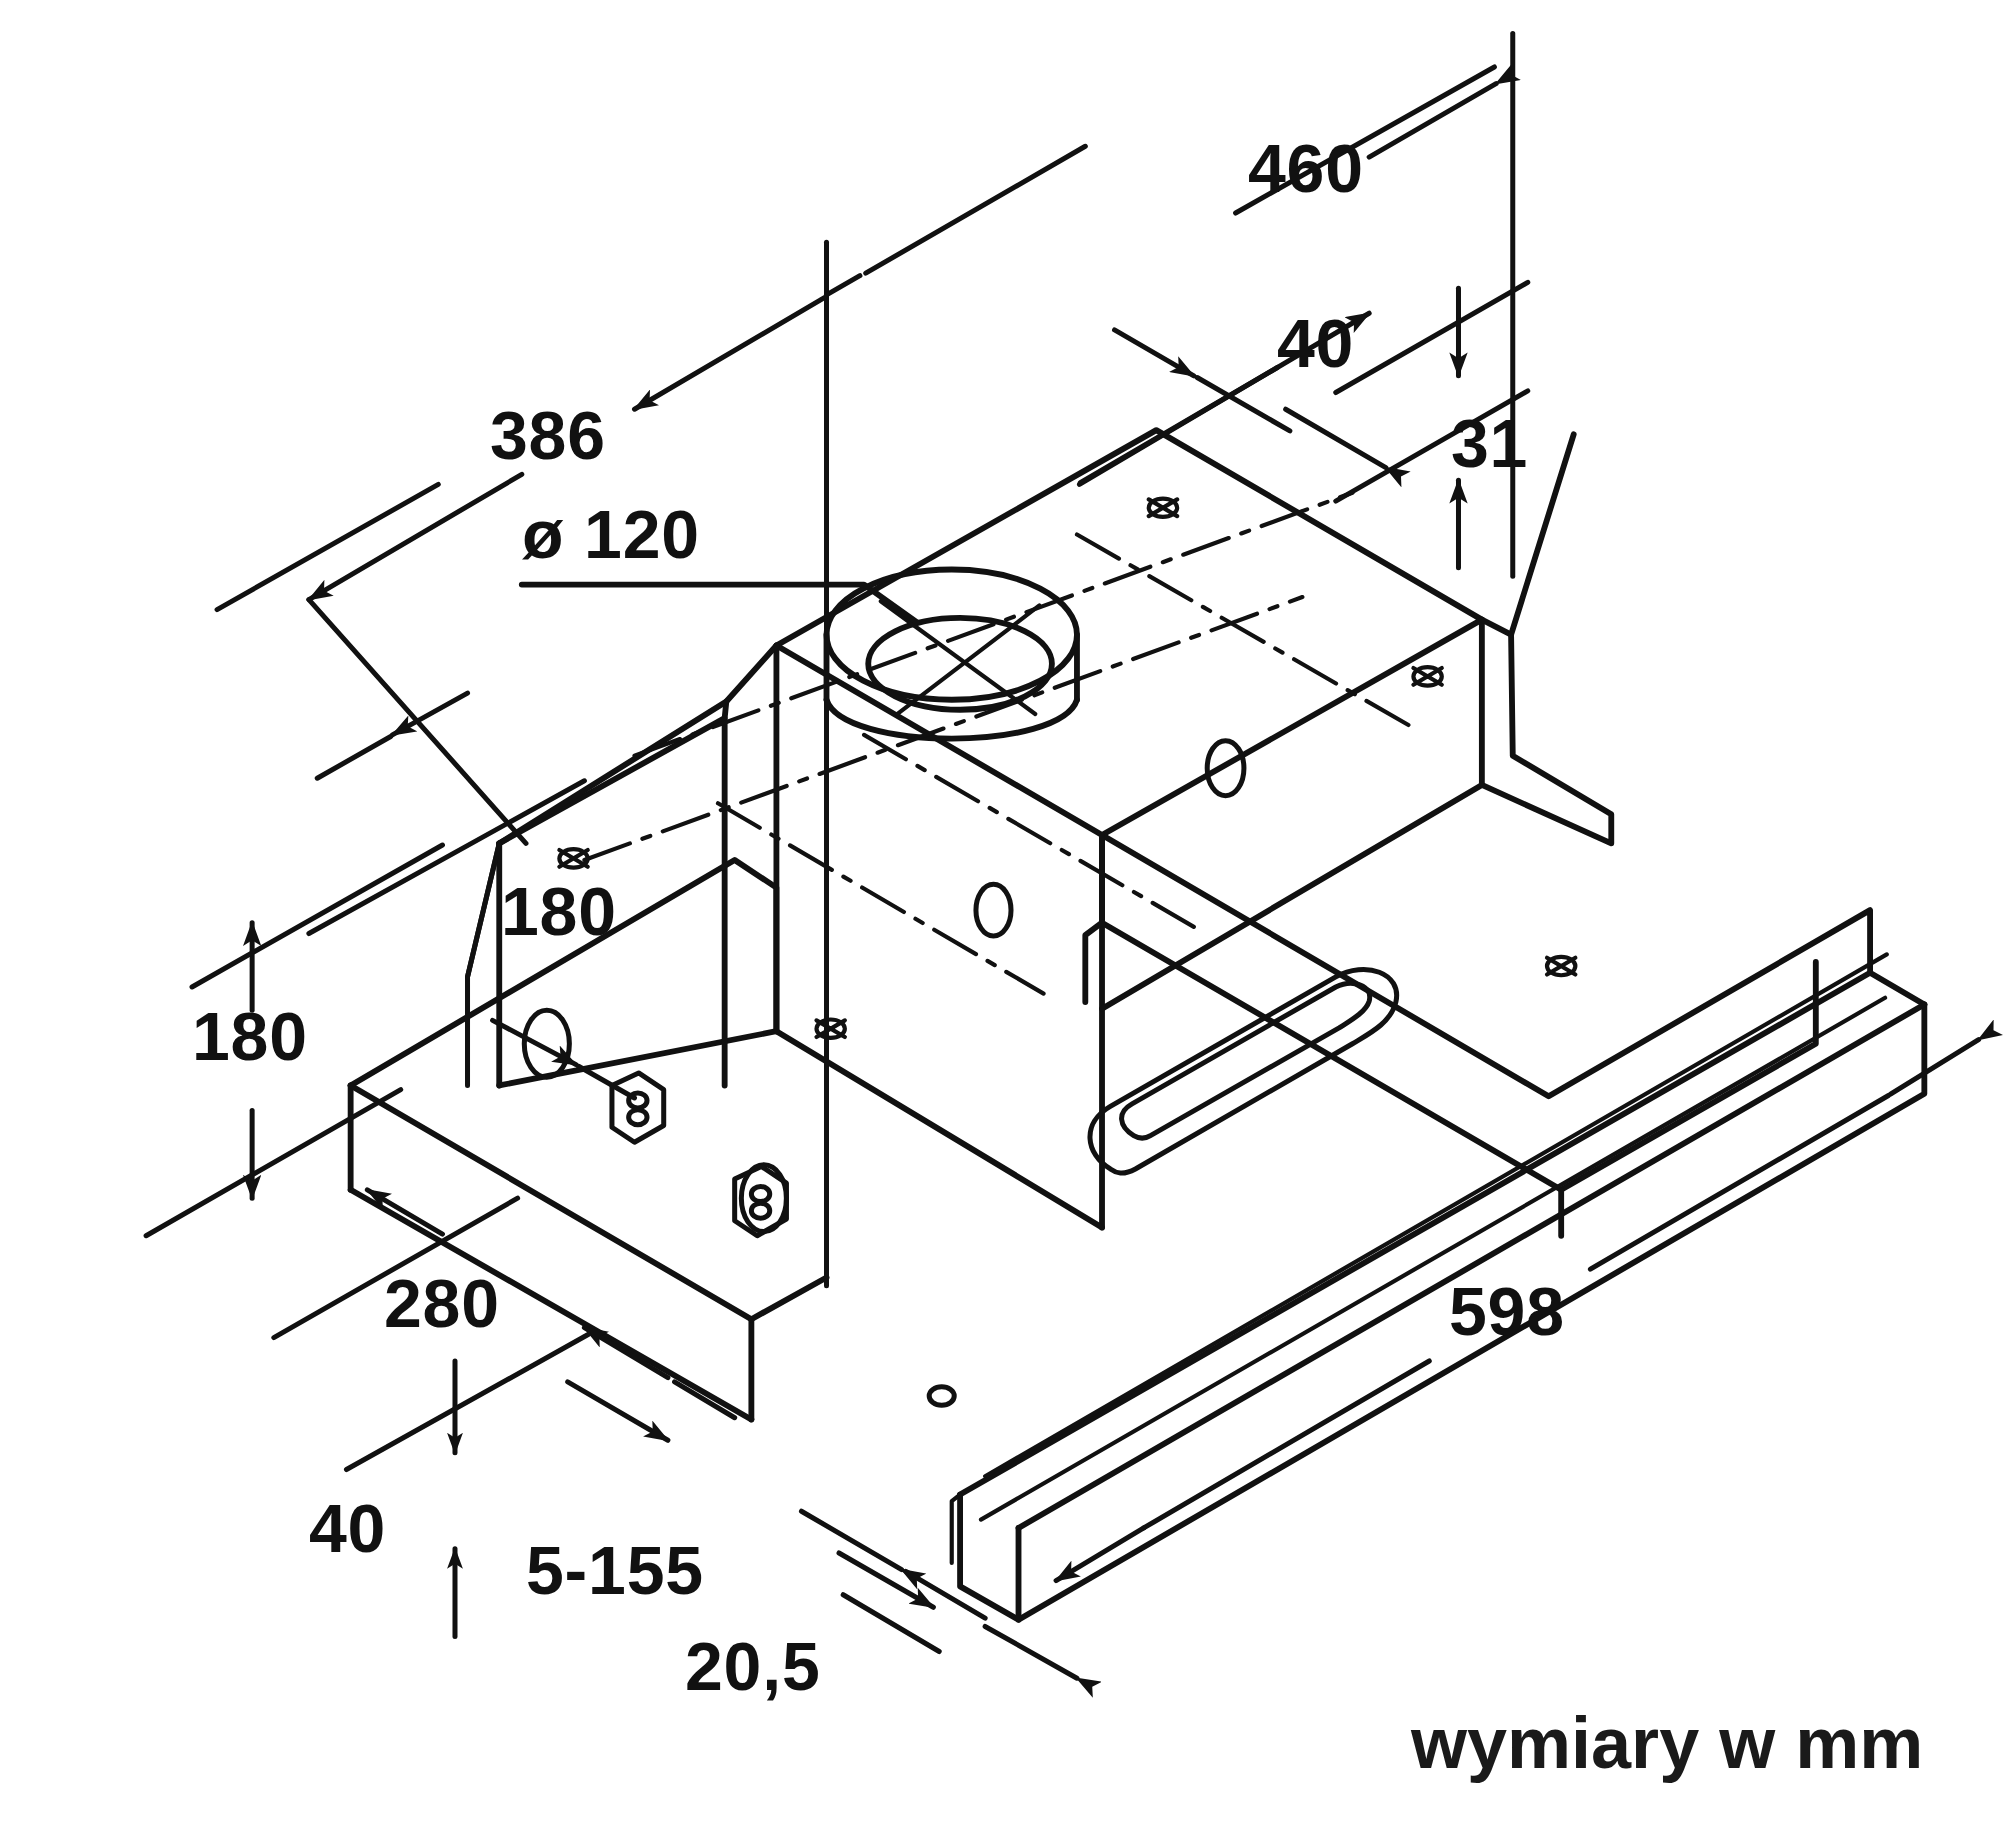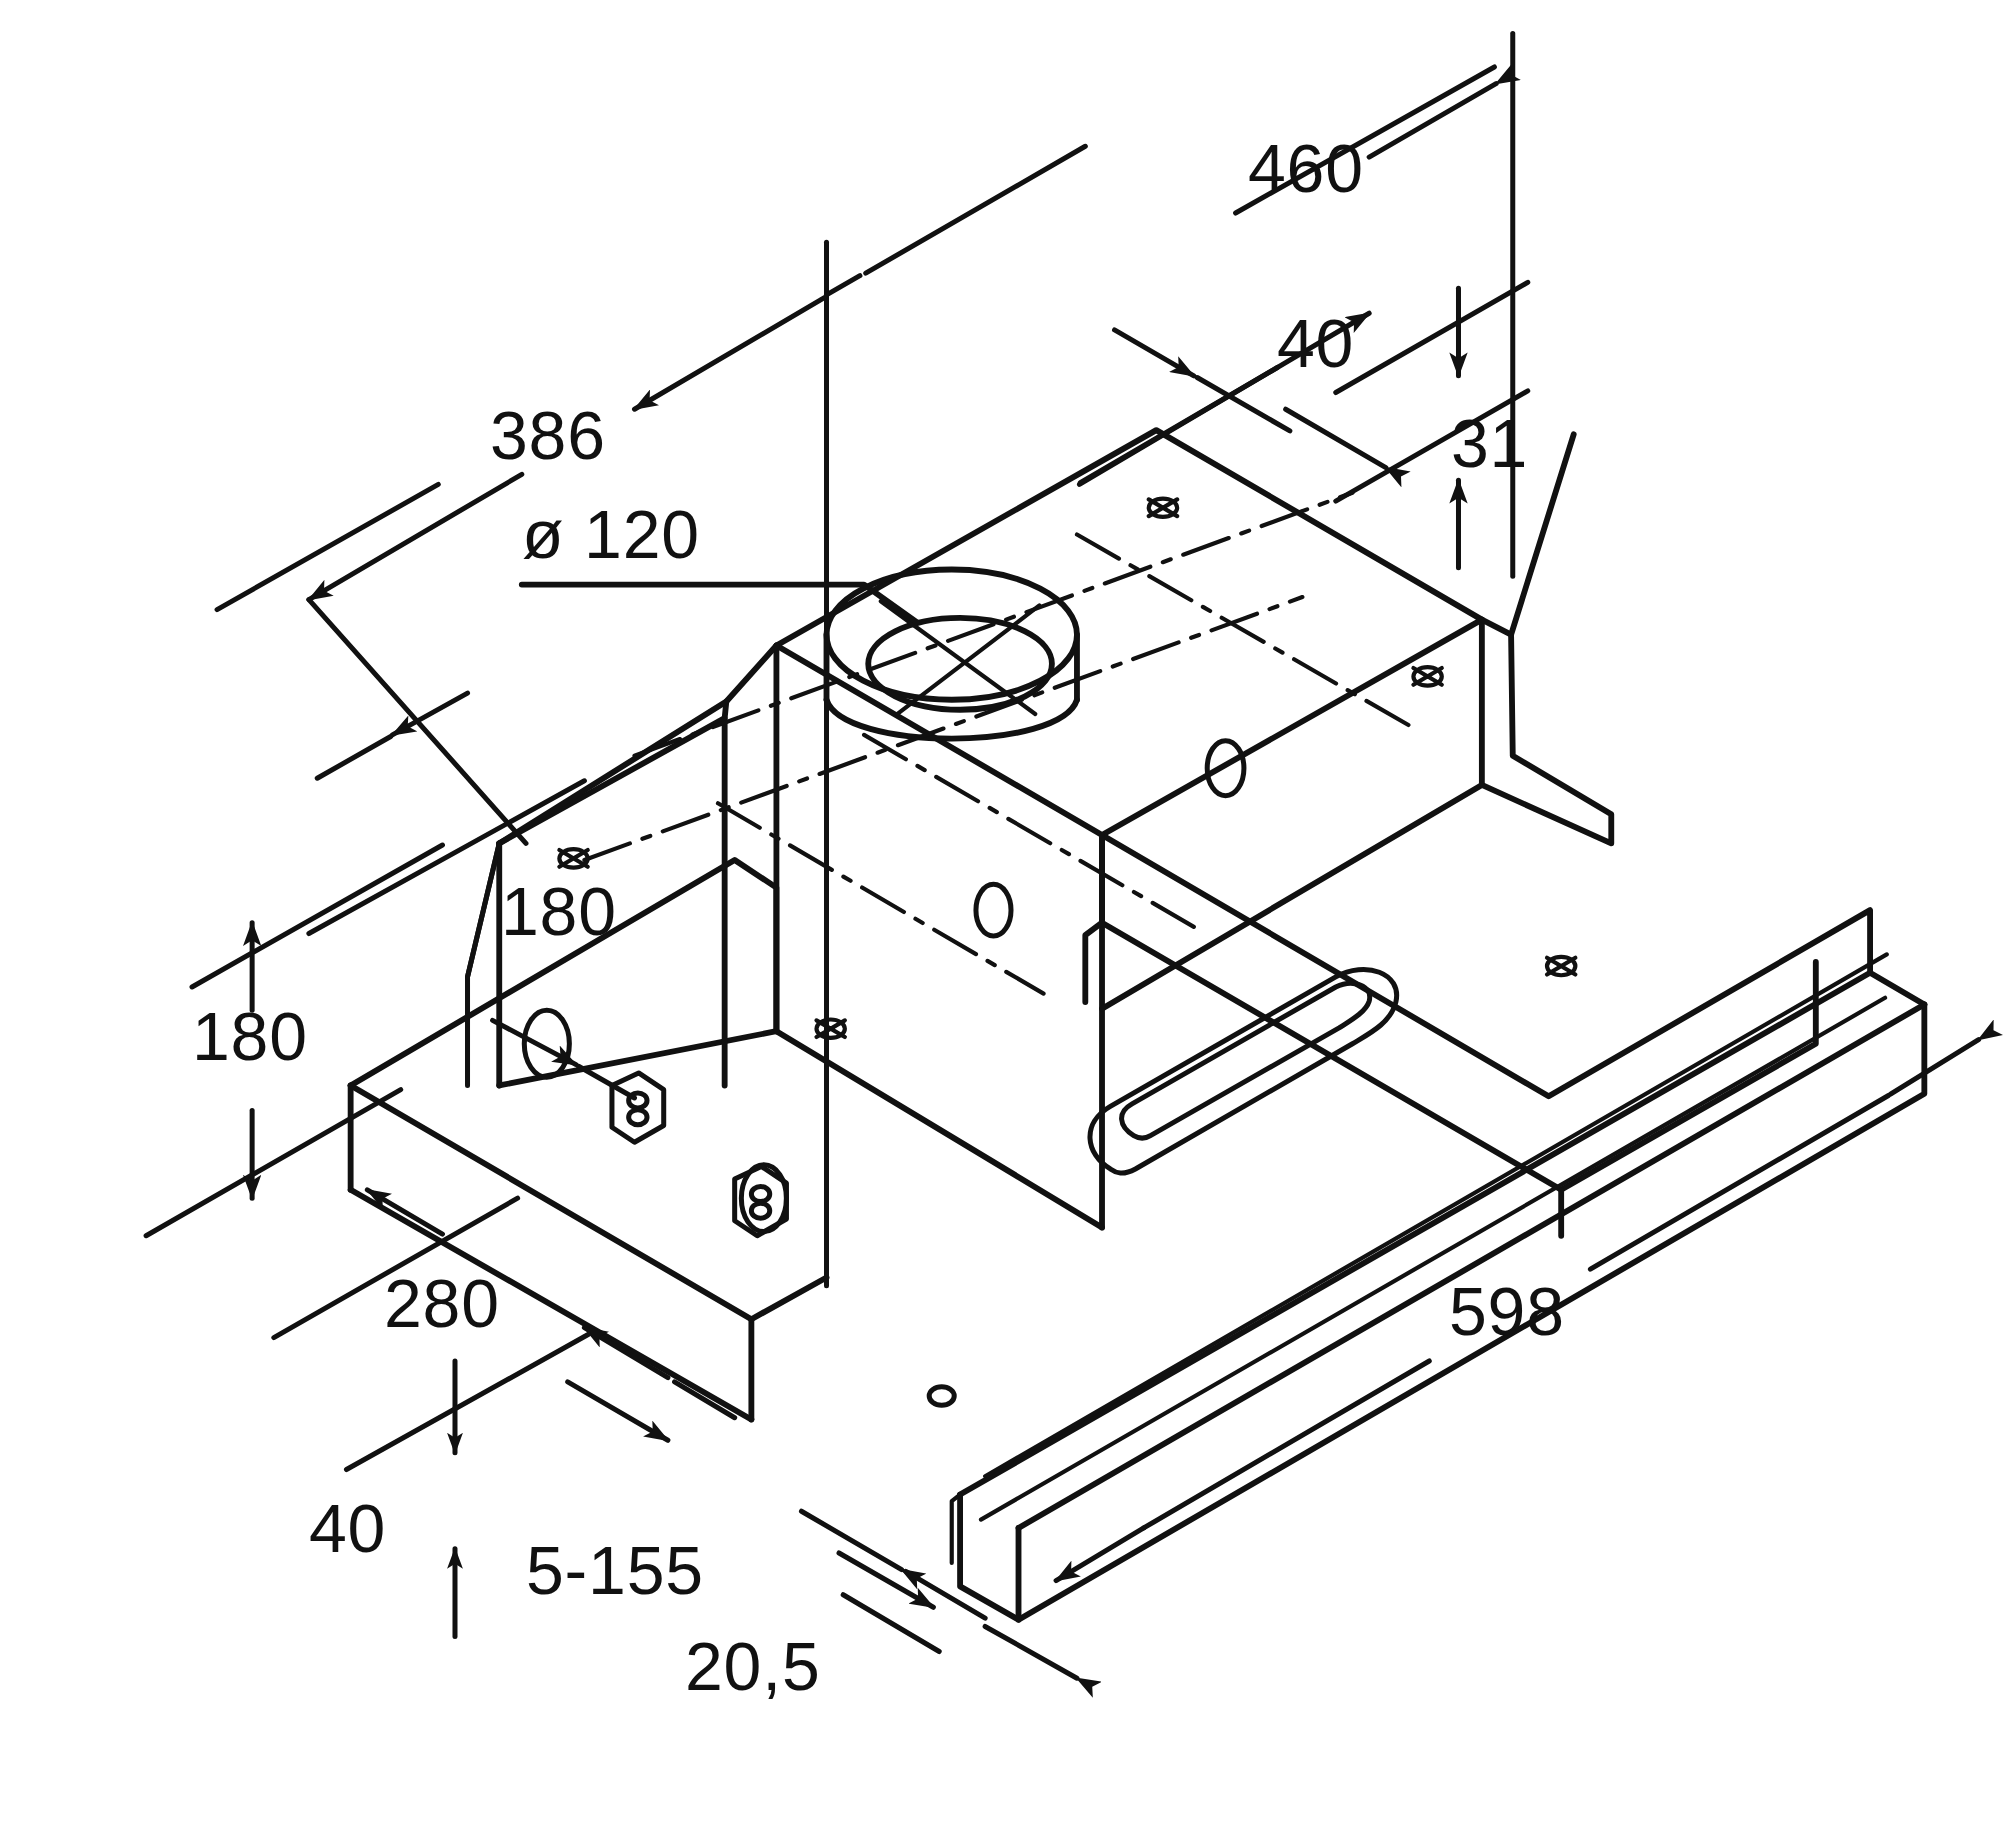--- a/index.html
+++ b/index.html
@@ -7,20 +7,21 @@
     padding: 0;
     background: #ffffff;
   }
   #page {
     position: relative;
     width: 2012px;
     height: 1837px;
     background: #ffffff;
     overflow: hidden;
     font-family: "Liberation Sans", sans-serif;
+    font-weight: bold;
   }
   #drawing {
     position: absolute;
     left: 0;
     top: 0;
     width: 2012px;
     height: 1837px;
   }
   .dim-label {
     position: absolute;
@@ -319,15 +320,16 @@
   <div class="dim-label" style="left:384px; top:1269px;">280</div>
 
   <div class="dim-label" style="left:309px; top:1494px;">40</div>
 
   <div class="dim-label" style="left:526px; top:1536px;">5-155</div>
 
   <div class="dim-label" style="left:685px; top:1632px;">20,5</div>
 
   <div class="dim-label" style="left:1449px; top:1277px;">598</div>
 
+  <div class="caption" style="left:1411px; top:1707px;">wymiary w mm</div>
 
 </div>
 
 
 </body></html>

